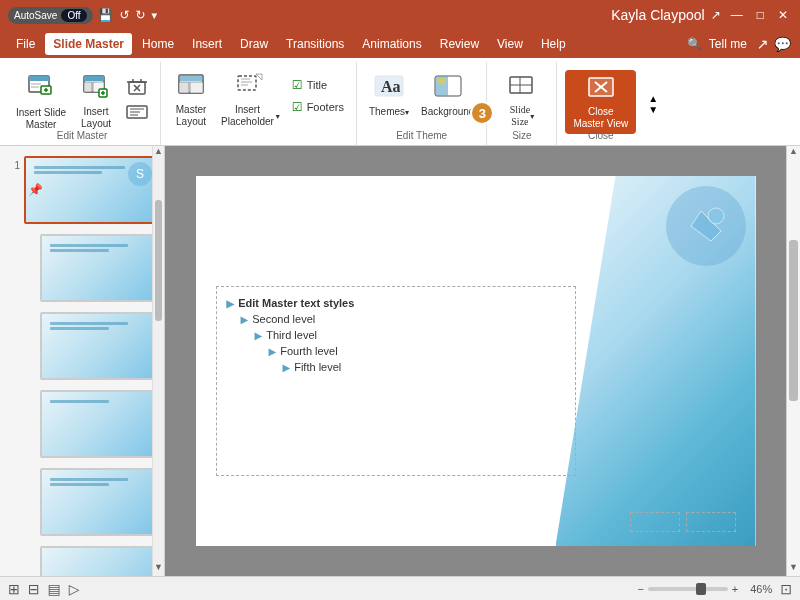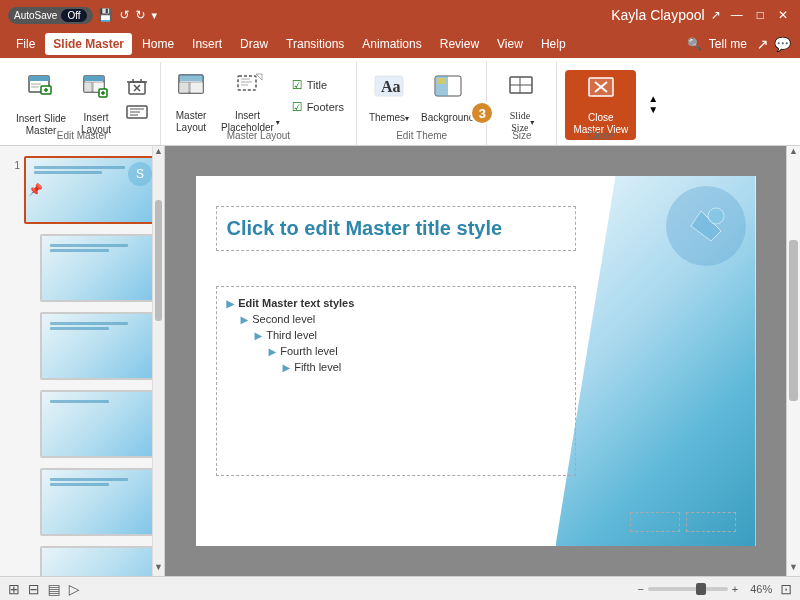--- a/index.html
+++ b/index.html
@@ -93,21 +93,21 @@
       flex-direction: column;
       align-items: center;
       justify-content: flex-start;
       cursor: pointer;
       padding: 2px 4px;
       border-radius: 3px;
       min-width: 44px;
       font-size: 10px;
       text-align: center;
       color: #333;
-      gap: 8px;
+      gap: 2px;
     }
     .ribbon-btn .btn-icon { font-size: 22px; line-height: 1; }
     .ribbon-btn .btn-label { font-size: 10px; line-height: 1.2; }
 
     .ribbon-btn-small {
       display: flex;
       flex-direction: row;
       align-items: center;
       cursor: pointer;
       padding: 2px 4px;
@@ -484,21 +484,20 @@
         <div class="ribbon-btn-small">
           <span class="checkbox-icon">☑</span>
           <span>Title</span>
         </div>
         <div class="ribbon-btn-small">
           <span class="checkbox-icon">☑</span>
           <span>Footers</span>
         </div>
       </div>
     </div>
-    <div class="ribbon-group-label">Master Layout</div>
   </div>
 
   <div class="ribbon-group" style="min-width:120px; position:relative;">
     <div class="ribbon-buttons">
       <div class="ribbon-btn">
         <div>
           <svg width="32" height="30" viewBox="0 0 32 30">
               <rect x="2" y="4" width="28" height="20" rx="2" fill="#4a90d9" opacity="0.15" stroke="#555" stroke-width="1"></rect>
               <text x="8" y="20" font-size="16" font-weight="bold" fill="#333" font-family="serif">Aa</text>
             </svg>
@@ -651,23 +650,20 @@
 
       <div style="position:absolute;top:0;right:0;width:180px;height:180px;overflow:hidden;">
         <div style="position:absolute;top:10px;right:10px;width:80px;height:80px;border-radius:50%;background:rgba(90,160,210,0.35);display:flex;align-items:center;justify-content:center;">
           <svg width="50" height="50" viewBox="0 0 50 50">
             <path d="M10,25 L20,10 L40,30 L30,40 Z" fill="rgba(100,180,220,0.5)" stroke="rgba(255,255,255,0.6)" stroke-width="1"></path>
             <circle cx="35" cy="15" r="8" fill="rgba(120,200,230,0.4)" stroke="rgba(255,255,255,0.5)" stroke-width="1"></circle>
           </svg>
         </div>
       </div>
 
-      <div class="slide-title-box">
-        <div class="slide-title-text">Click to edit Master title style</div>
-      </div>
 
       <div class="slide-content-box">
         <div class="content-item level1">
           <span class="arrow">▶</span>
           <span>Edit Master text styles</span>
         </div>
         <div class="content-item level2">
           <span class="arrow">▶</span>
           <span>Second level</span>
         </div>

